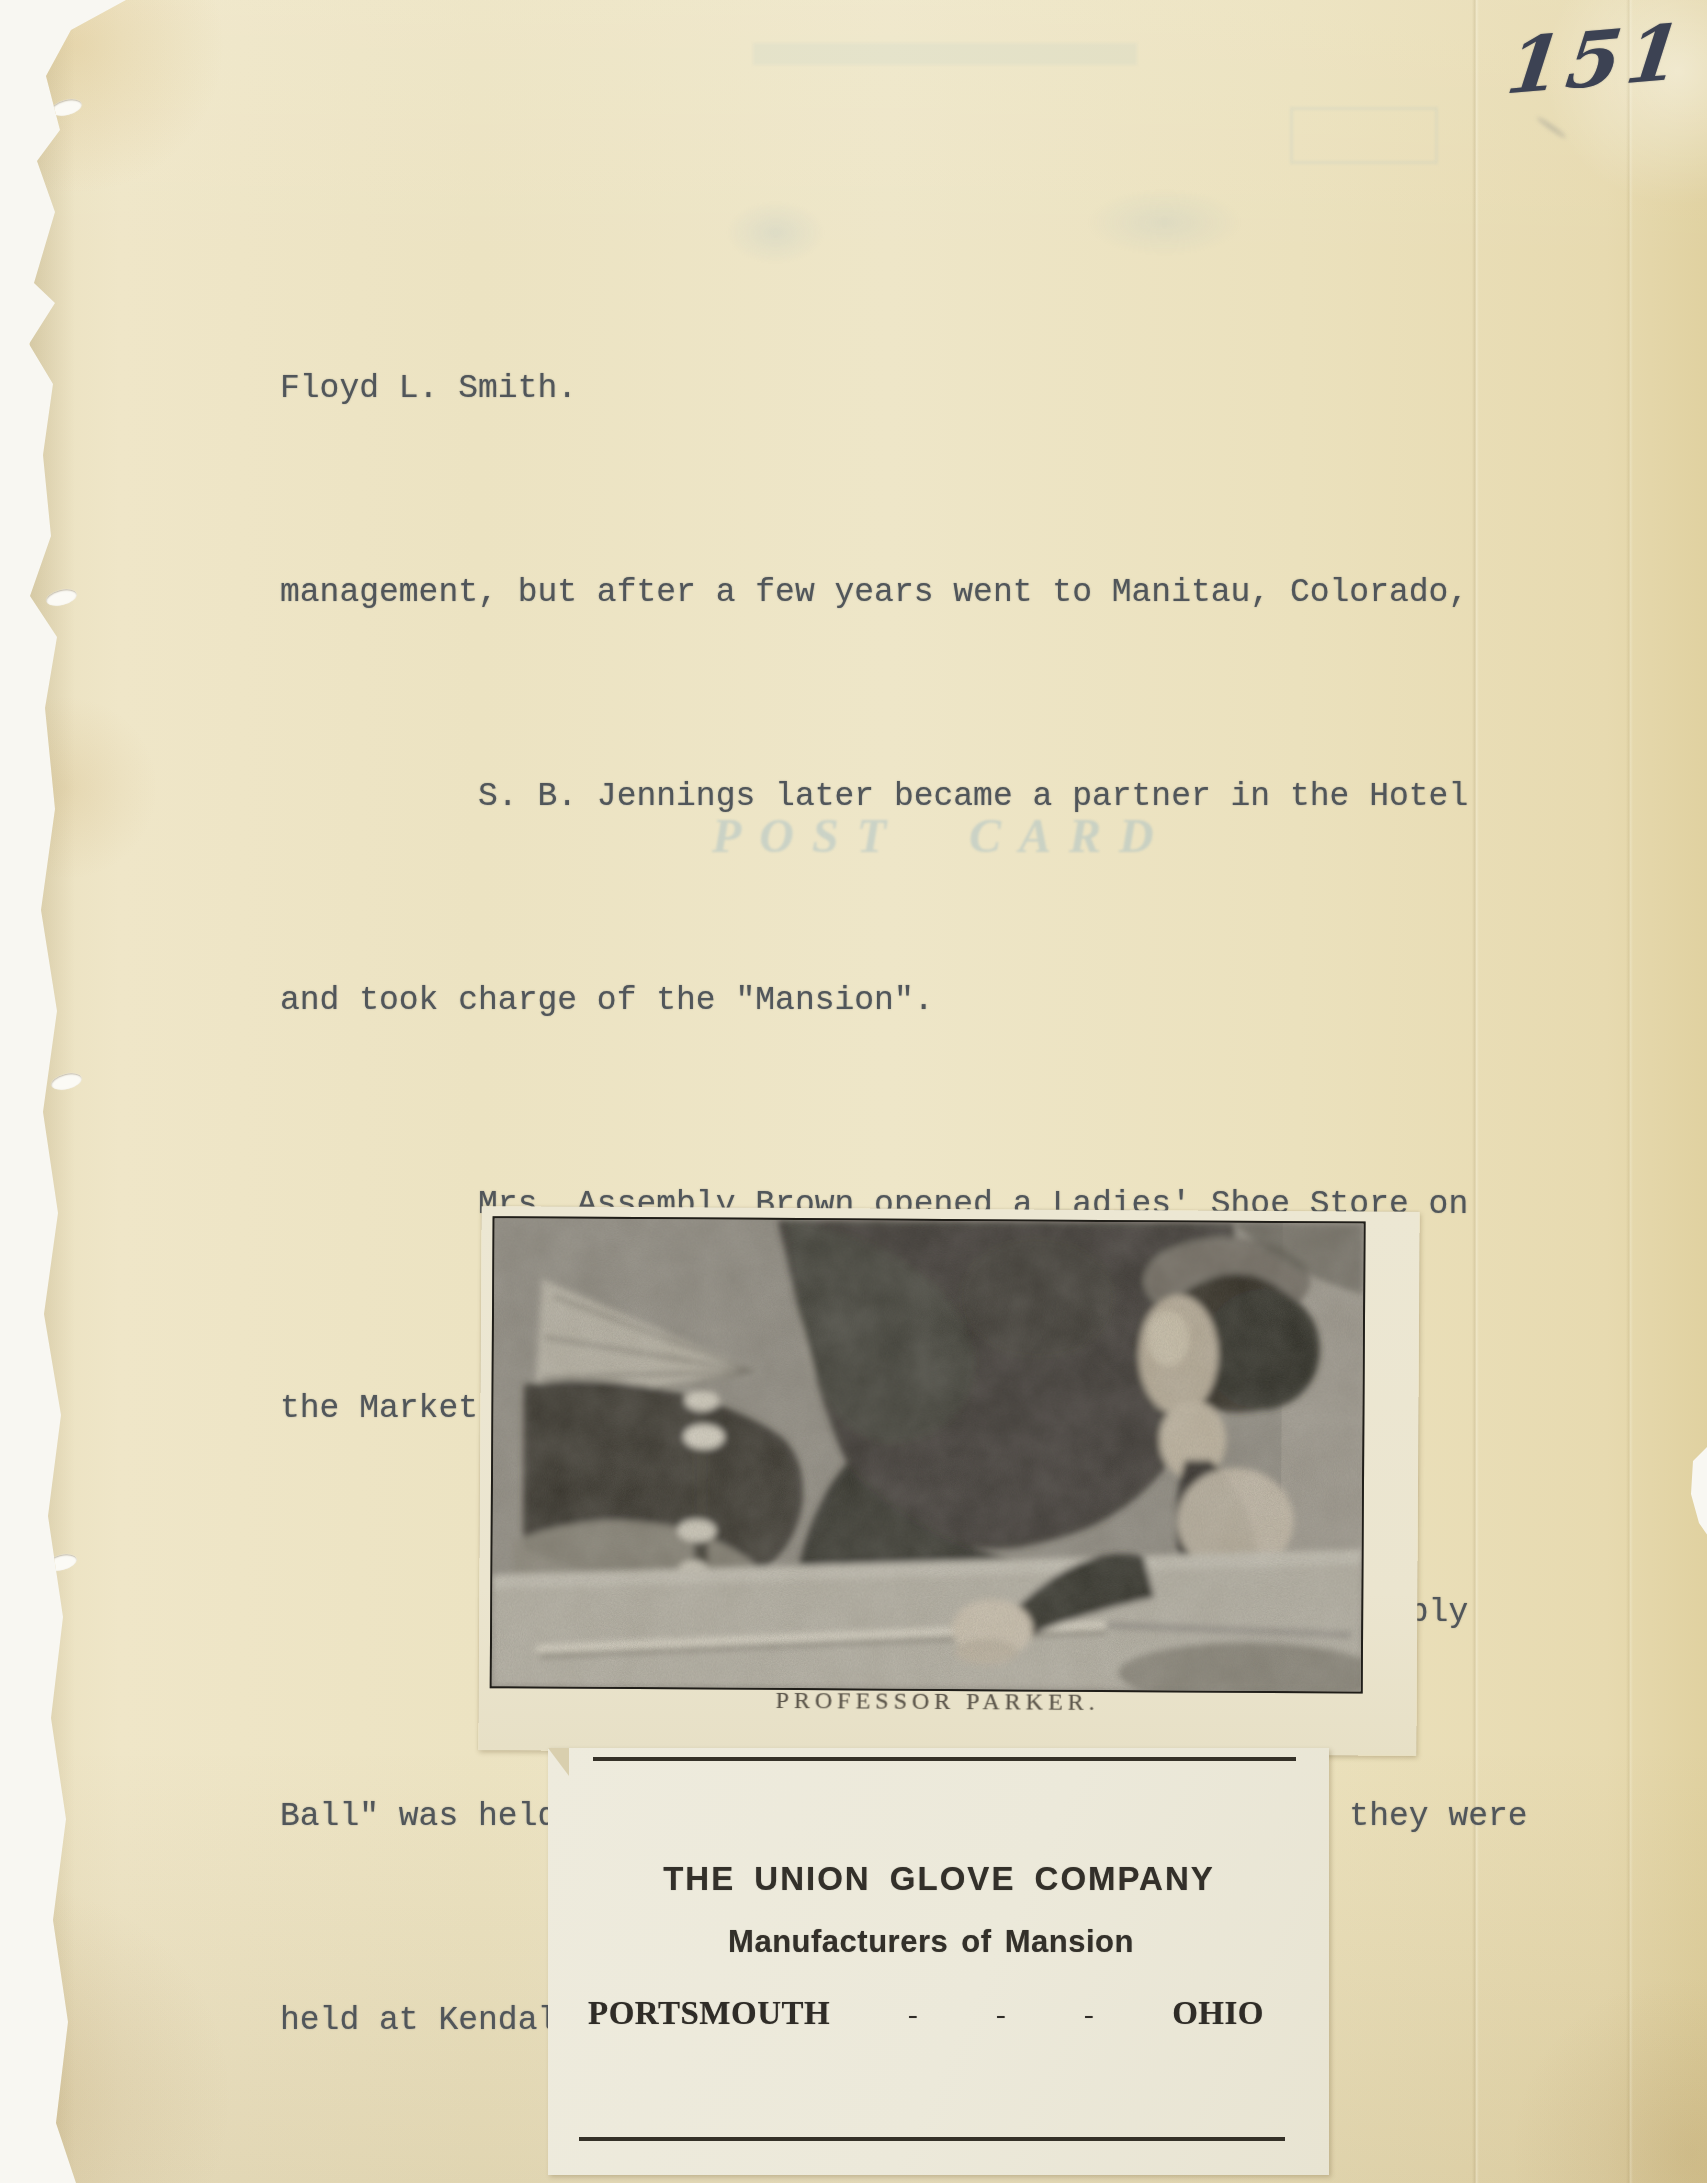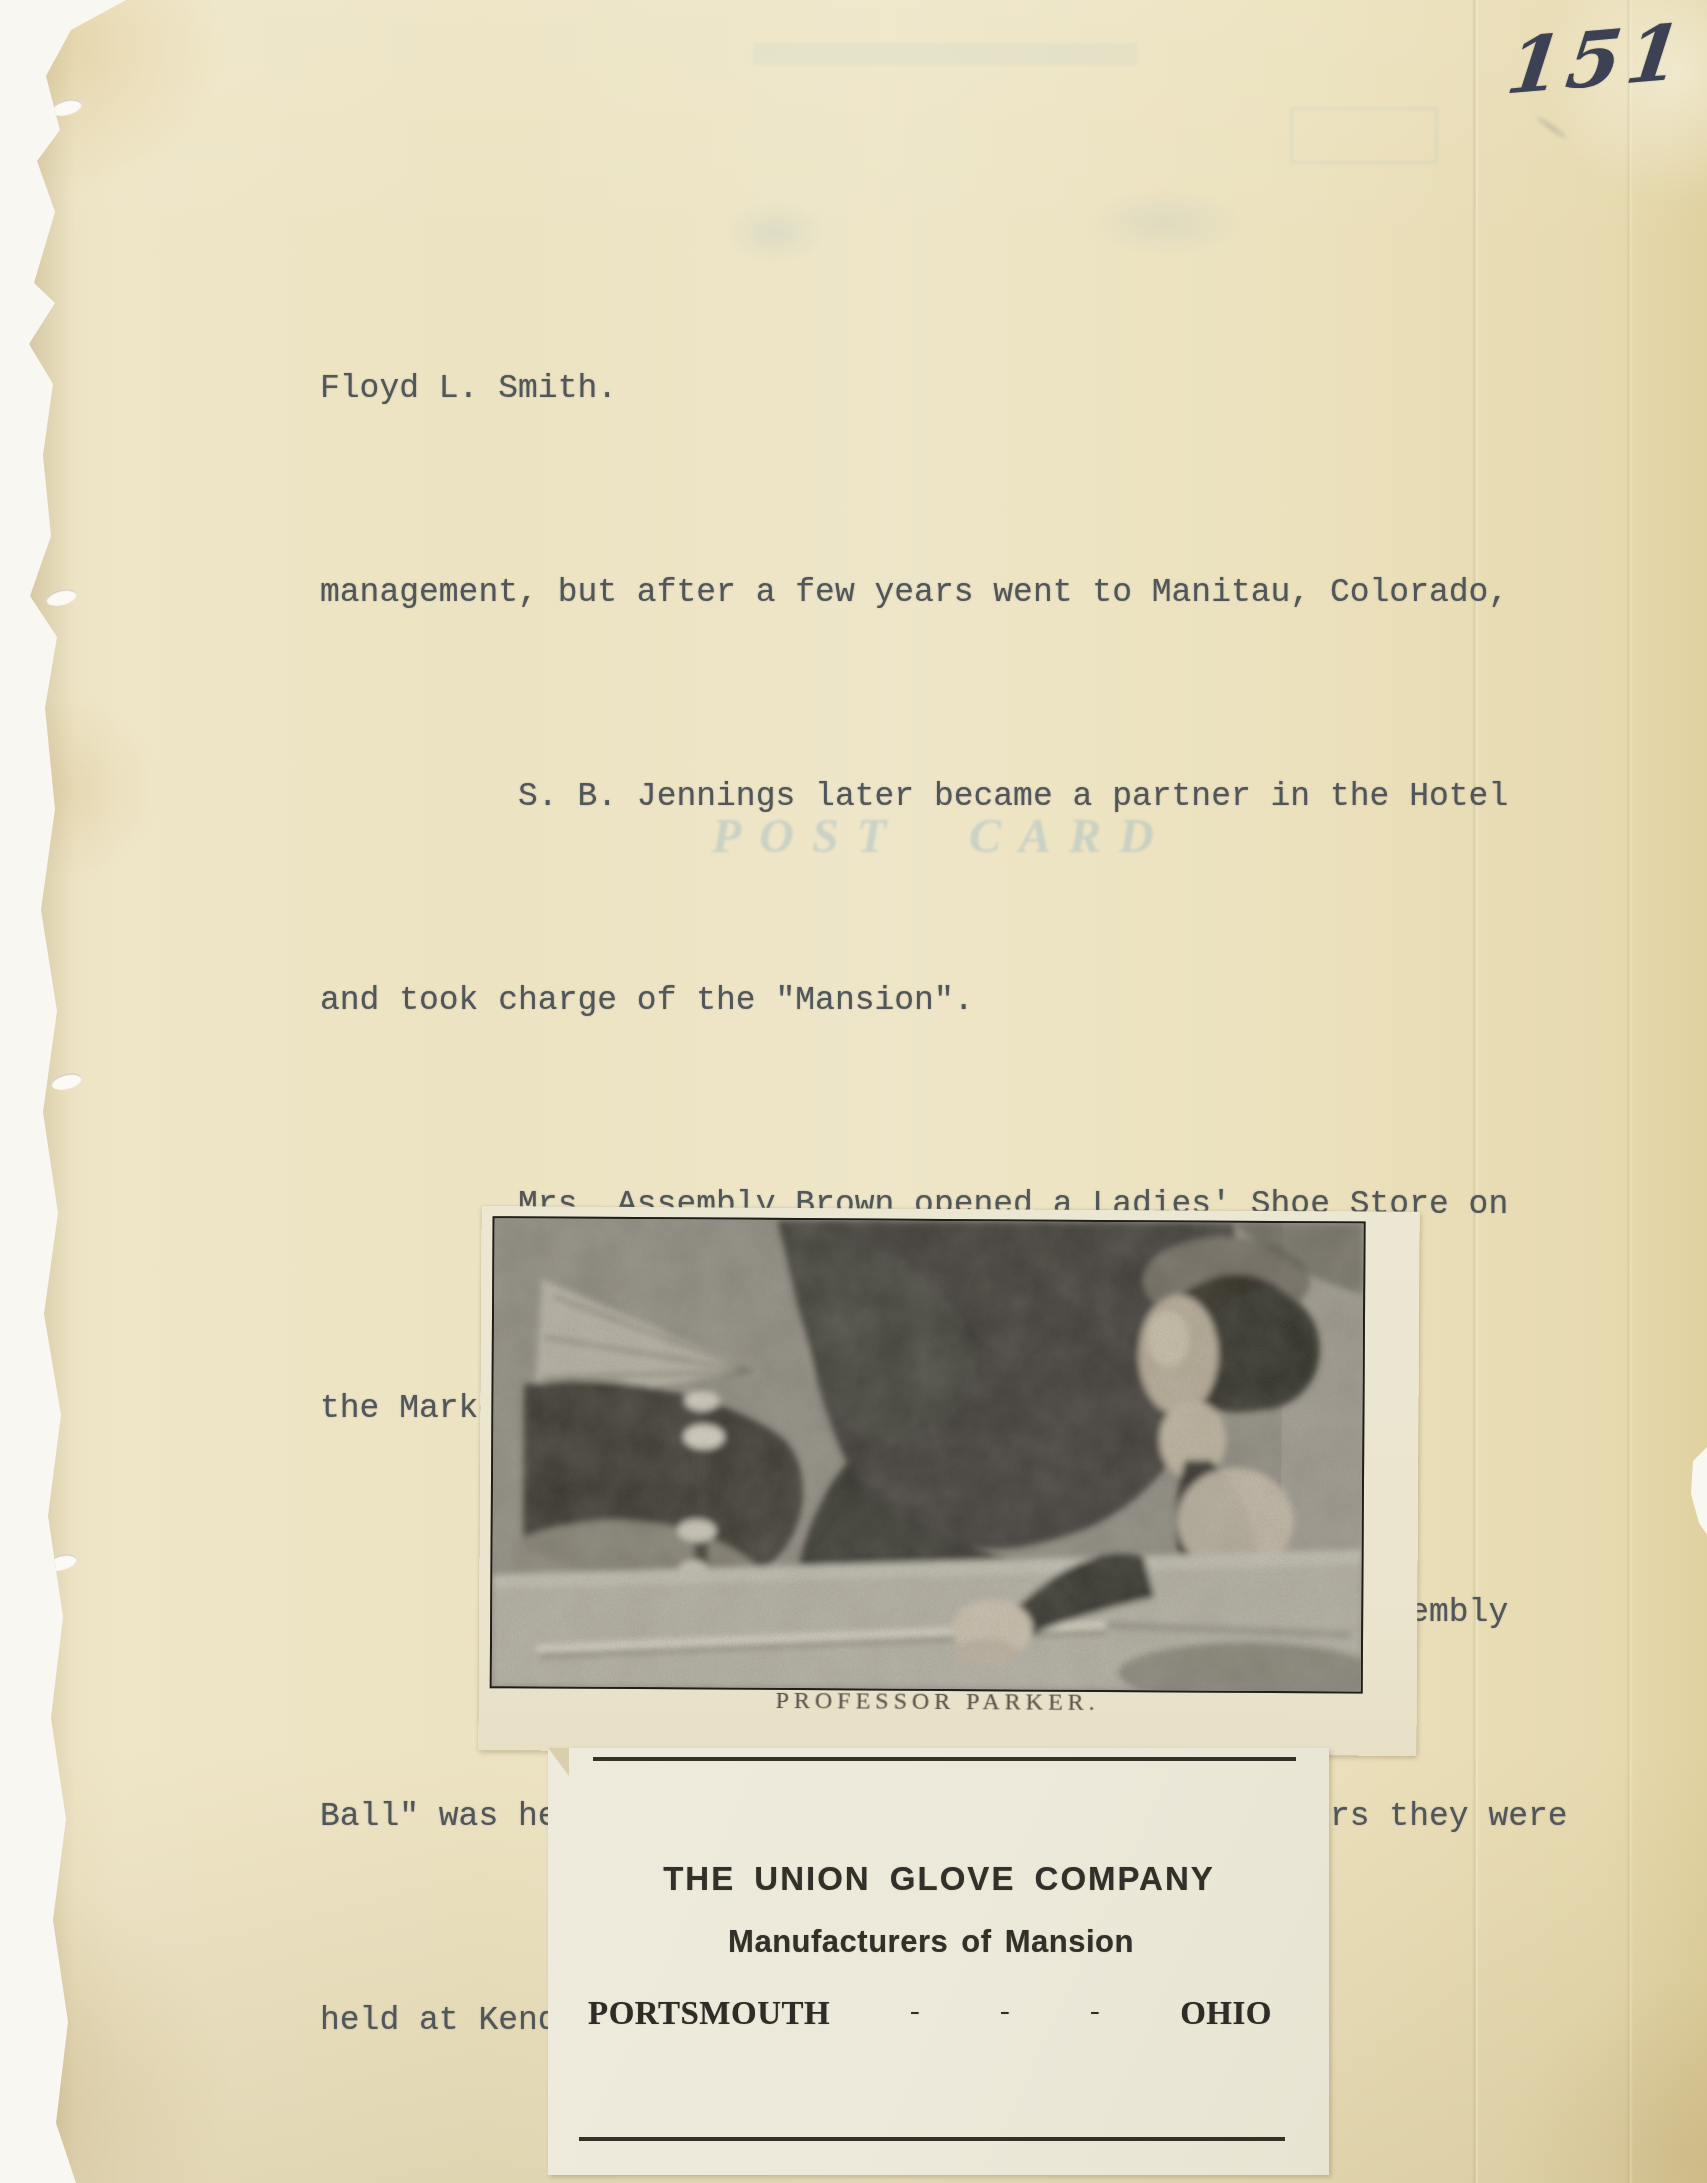--- a/index.html
+++ b/index.html
@@ -46,21 +46,21 @@
   .gb1{left:1290px;top:107px;width:142px;height:51px;}
   .gb2{left:753px;top:43px;width:384px;height:22px;background:rgba(150,182,198,.10);border:none;}
   .gb3{left:596px;top:177px;width:748px;height:101px;background:
       radial-gradient(ellipse 71px 45px at 24% 55%, rgba(140,175,195,.16), rgba(140,175,195,0) 70%),
       radial-gradient(ellipse 111px 48px at 76% 45%, rgba(140,175,195,.14), rgba(140,175,195,0) 70%);
       border:none;filter:blur(1px);}
   
   .typed{position:absolute;left:280px;top:219px;width:1314px;
     font-family:"Liberation Mono","DejaVu Sans Mono",monospace;font-size:33px;line-height:68px;
     color:#51565a;white-space:pre;text-shadow:0 0 1.5px rgba(86,92,96,.55);}
-  .tline{height:68px;margin-left:40px;}
+  .tline{height:68px;}
   
   .photo-card{position:absolute;left:480px;top:1209px;width:938px;height:544px;
     background:linear-gradient(180deg,#ece7d3 0%,#ebe5cf 70%,#e7e0c6 100%);
     transform:rotate(.35deg);box-shadow:1px 2px 5px rgba(90,70,30,.28), -0.5px -0.5px 1.5px rgba(90,70,30,.12);}
   .photo{position:absolute;left:11px;top:10px;width:869px;height:468px;
     border:2.5px solid #201e19;background:#938f85;}
   .caption{position:absolute;left:0;right:20px;top:479px;text-align:center;
     font-family:"Liberation Serif",serif;font-size:24px;letter-spacing:5px;color:#5d574c;
     text-shadow:0 0 1px rgba(93,87,76,.5);}
   
@@ -74,22 +74,22 @@
     border-width:28px 0 0 21px;border-color:#d9cfae transparent transparent transparent;}
   .rule{position:absolute;background:#353128;}
   .rule-top{left:45px;top:9px;width:703px;height:3.5px;}
   .rule-bottom{left:31px;top:389px;width:706px;height:4px;}
   .ad-title{position:absolute;left:16px;right:15px;top:112px;text-align:center;
     font-weight:bold;font-size:33px;letter-spacing:2px;word-spacing:8px;color:#33302a;
     text-shadow:0 0 1px rgba(51,48,42,.5);}
   .ad-sub{position:absolute;left:0;right:15px;top:176px;text-align:center;
     font-weight:bold;font-size:31px;letter-spacing:0.5px;word-spacing:4px;color:#33302a;
     text-shadow:0 0 1px rgba(51,48,42,.5);}
-  .ad-city-row{position:absolute;left:40px;right:57px;top:247px;display:flex;
-    justify-content:space-between;align-items:flex-start;
+  .ad-city-row{position:absolute;left:40px;right:65px;top:247px;display:flex;
+    justify-content:space-between;align-items:flex-end;
     font-family:"Liberation Serif",serif;font-weight:bold;font-size:33px;color:#2f2c27;
     letter-spacing:0.5px;text-shadow:0 0 1px rgba(47,44,39,.45);}
   .ad-city-row .dash{font-size:29px;transform:scaleY(.8);}
   
   [data-interactable]{cursor:default;}
 </style>
 </head>
 <body>
 
 <div class="scan" data-interactable="false">

